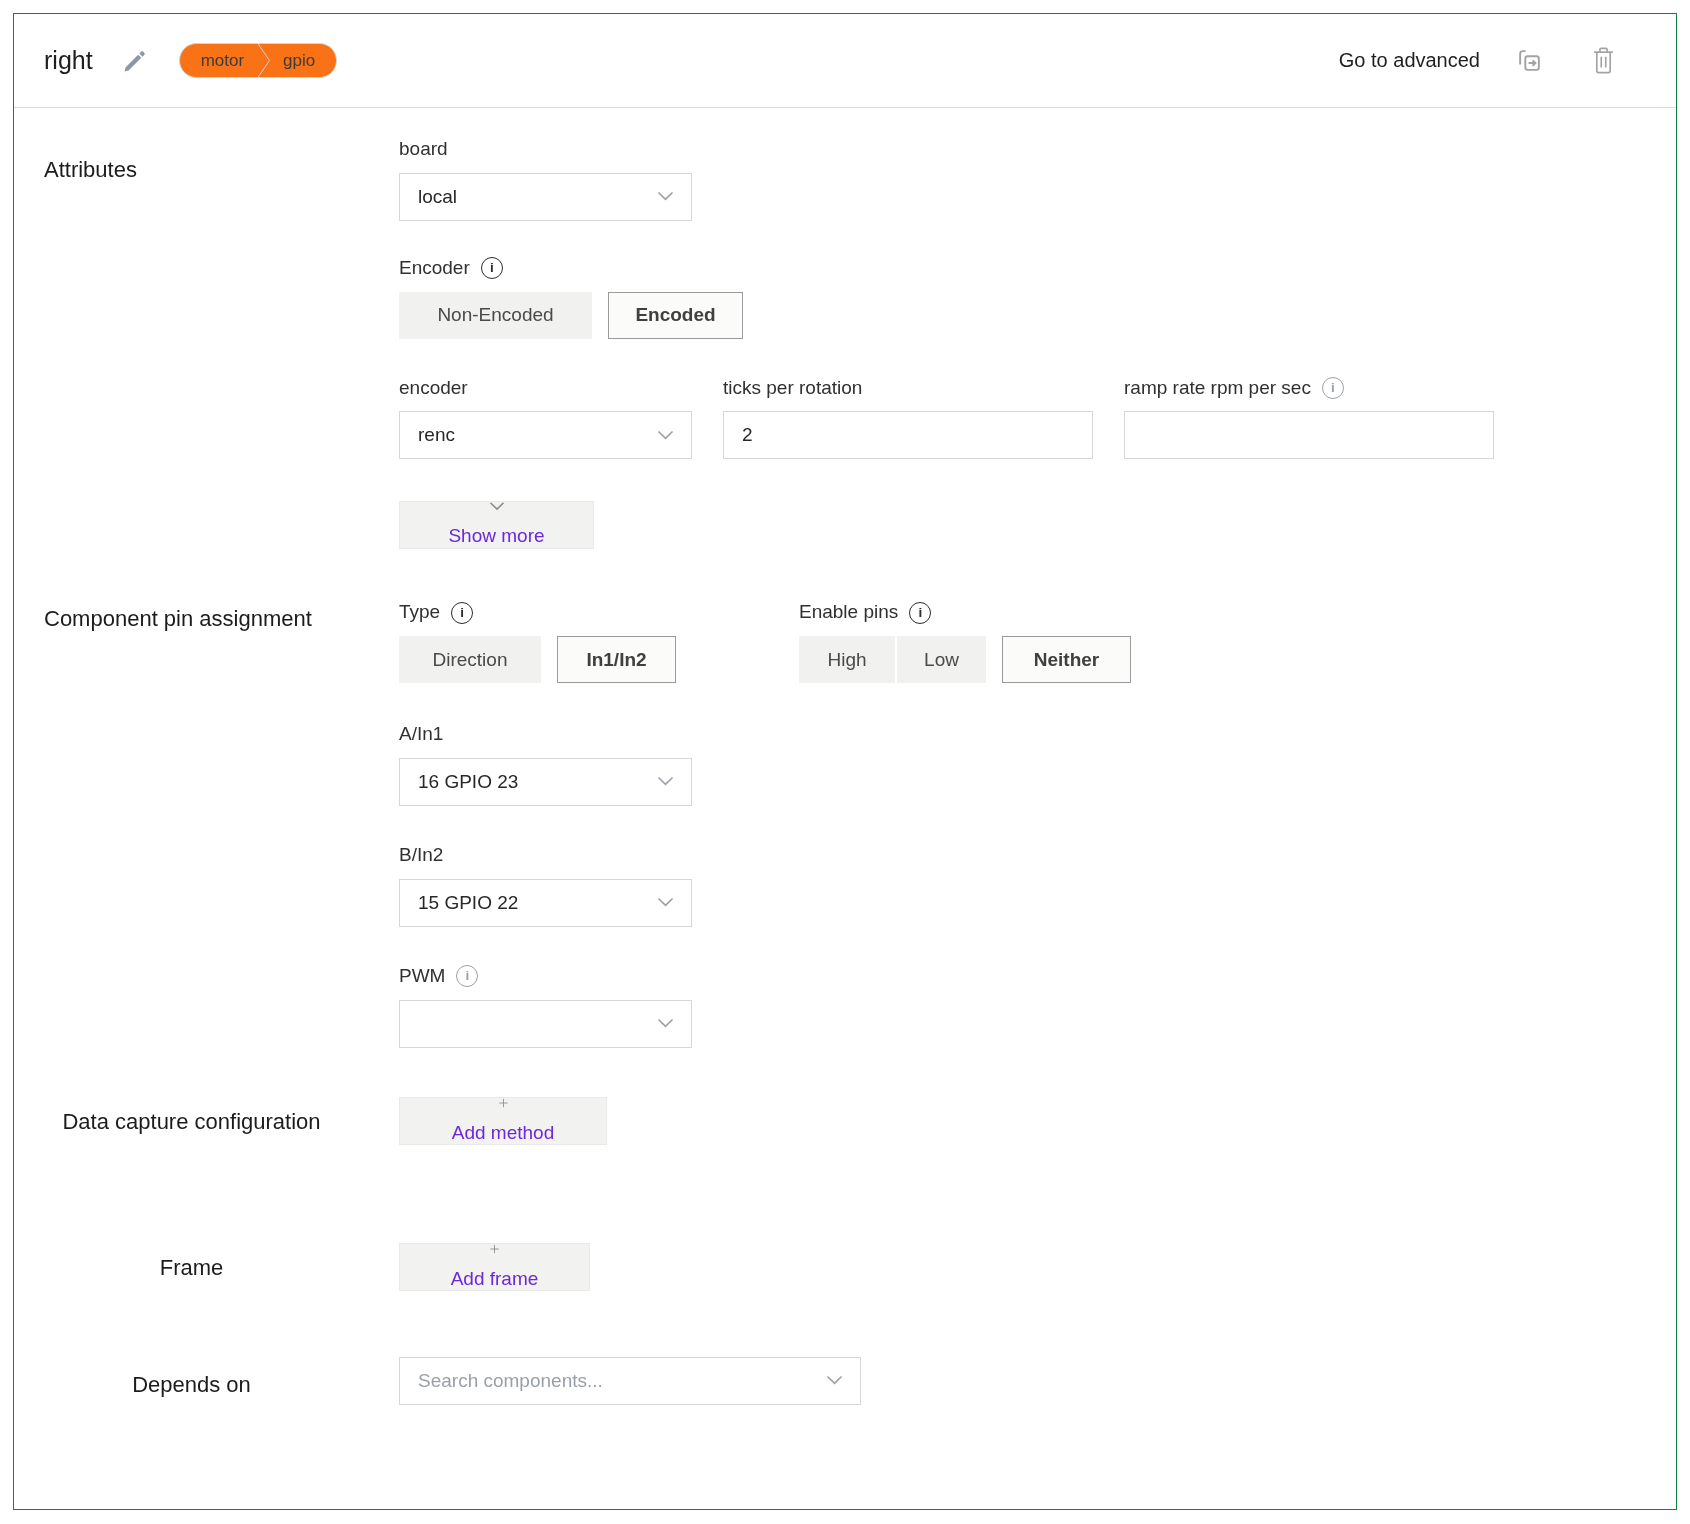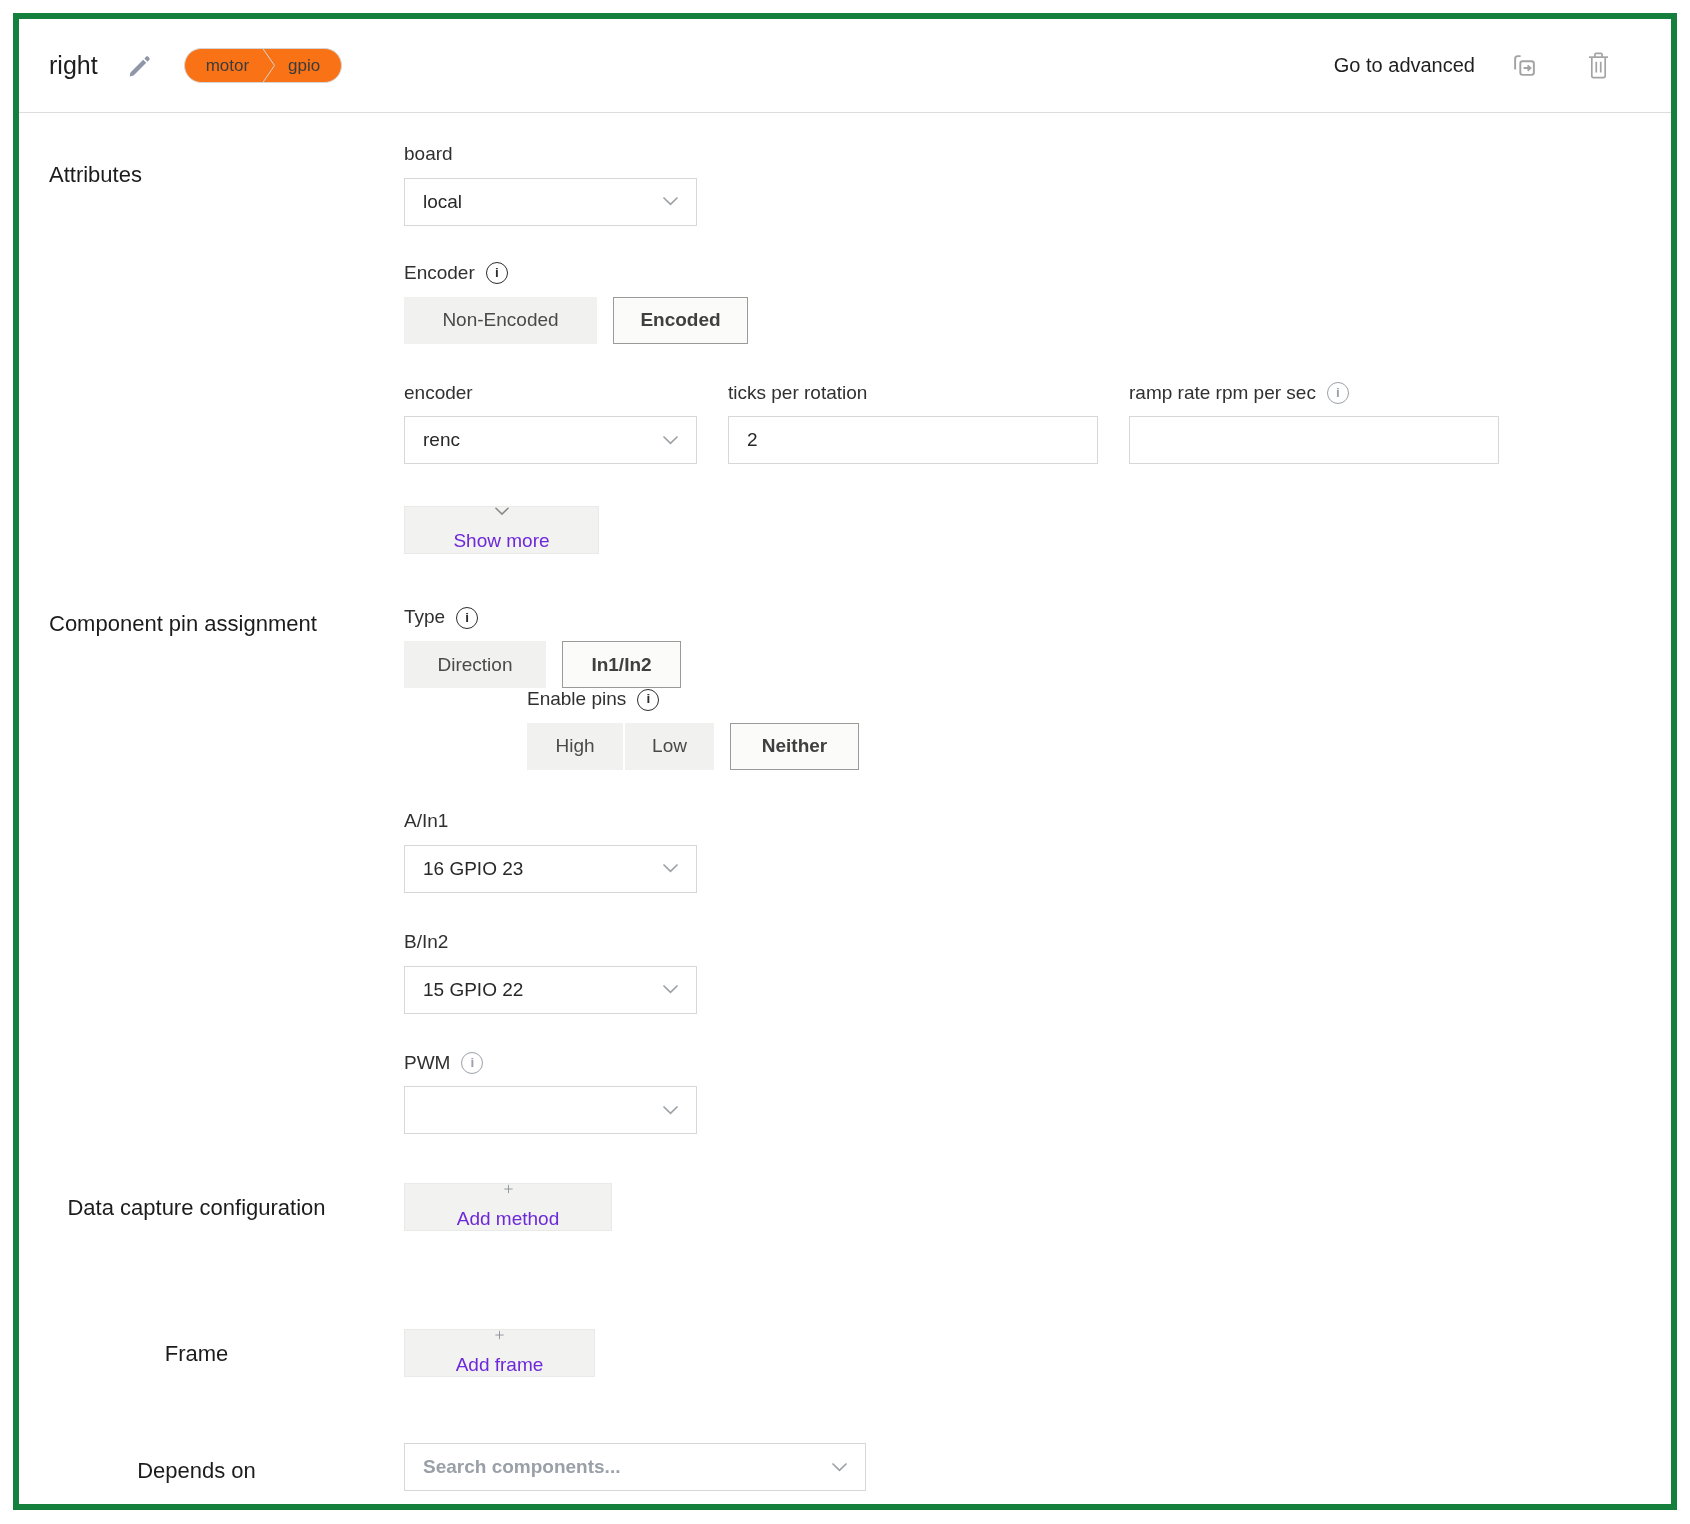--- a/index.html
+++ b/index.html
@@ -6,21 +6,21 @@
   html, body { background: #ffffff; }
   body {
     width: 1690px; height: 1524px;
     font-family: "Liberation Sans", sans-serif;
     color: #282828;
   }
   .card {
     margin: 13px;
     width: 1664px;
     height: 1497px;
-    border: 6px solid #15803d;
+    border: 1px solid #15803d;
     background: #ffffff;
     overflow: hidden;
   }
   
   .hdr {
     height: 94px;
     border-bottom: 1px solid #dcdcdc;
     display: flex;
     align-items: center;
     padding: 0 60px 0 30px;
@@ -78,21 +78,21 @@
     background: #ffffff;
     display: flex; align-items: center;
     padding: 0 18px;
     font-size: 19px; color: #282828;
   }
   .select { justify-content: space-between; cursor: pointer; }
   .tinput { width: 100%; font-family: inherit; outline: none; }
   .w293 { width: 293px; }
   .w370 { width: 370px; }
   .w462 { width: 462px; }
-  .placeholder { color: #9aa0a8; font-weight: bold; }
+  .placeholder { color: #9aa0a8; }
   .seggroup { display: flex; }
   .seg {
     height: 47px;
     background: #f1f1f0;
     border: 1px solid transparent;
     font-family: inherit;
     font-size: 19px; color: #4a4a4a;
     display: inline-flex; align-items: center; justify-content: center;
     cursor: pointer;
   }
@@ -117,21 +117,21 @@
   .hrow { display: flex; gap: 31px; }
   .mt36 { margin-top: 36px; }
   .mt38 { margin-top: 38px; }
   .mt40 { margin-top: 40px; }
   .mt42 { margin-top: 42px; }
   .sec2 { margin-top: 52px; }
   .sec3 { margin-top: 46px; }
   .sec4 { margin-top: 95px; }
   .sec5 { margin-top: 66px; }
   .enable-group { margin-left: 123px; }
-  .tgl-row { display: flex; align-items: flex-start; flex-direction: column; }
+  .tgl-row { display: flex; align-items: flex-start; }
 </style>
 </head>
 <body>
 
 <div class="card">
 
   <div class="hdr">
     <span class="title">right</span>
 
     <button class="icon-btn pencil-btn">

